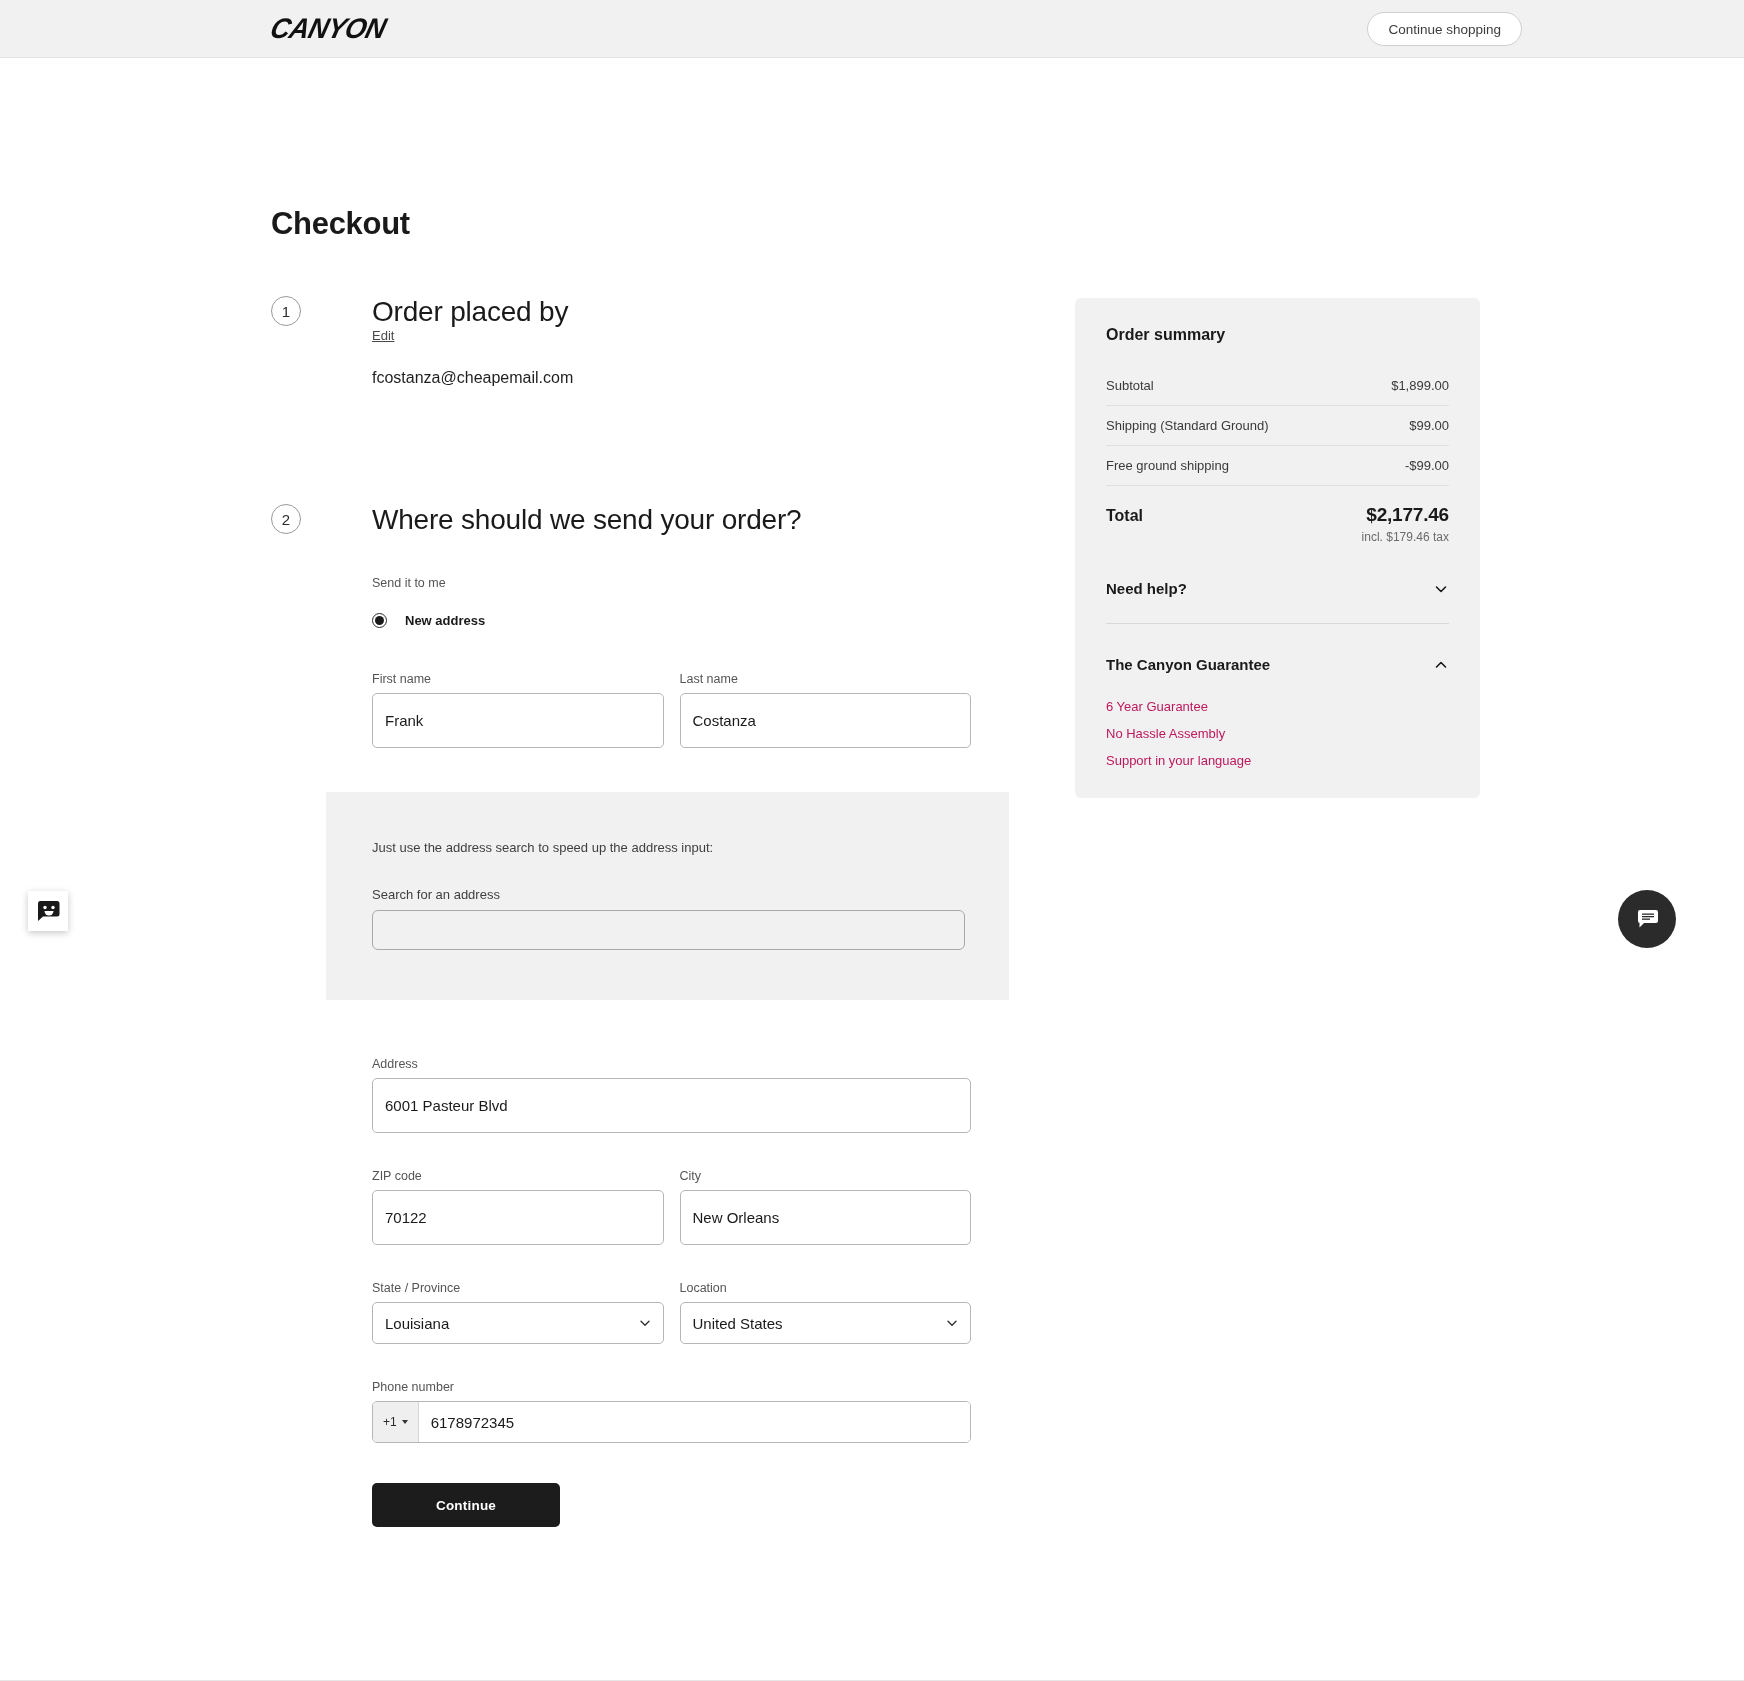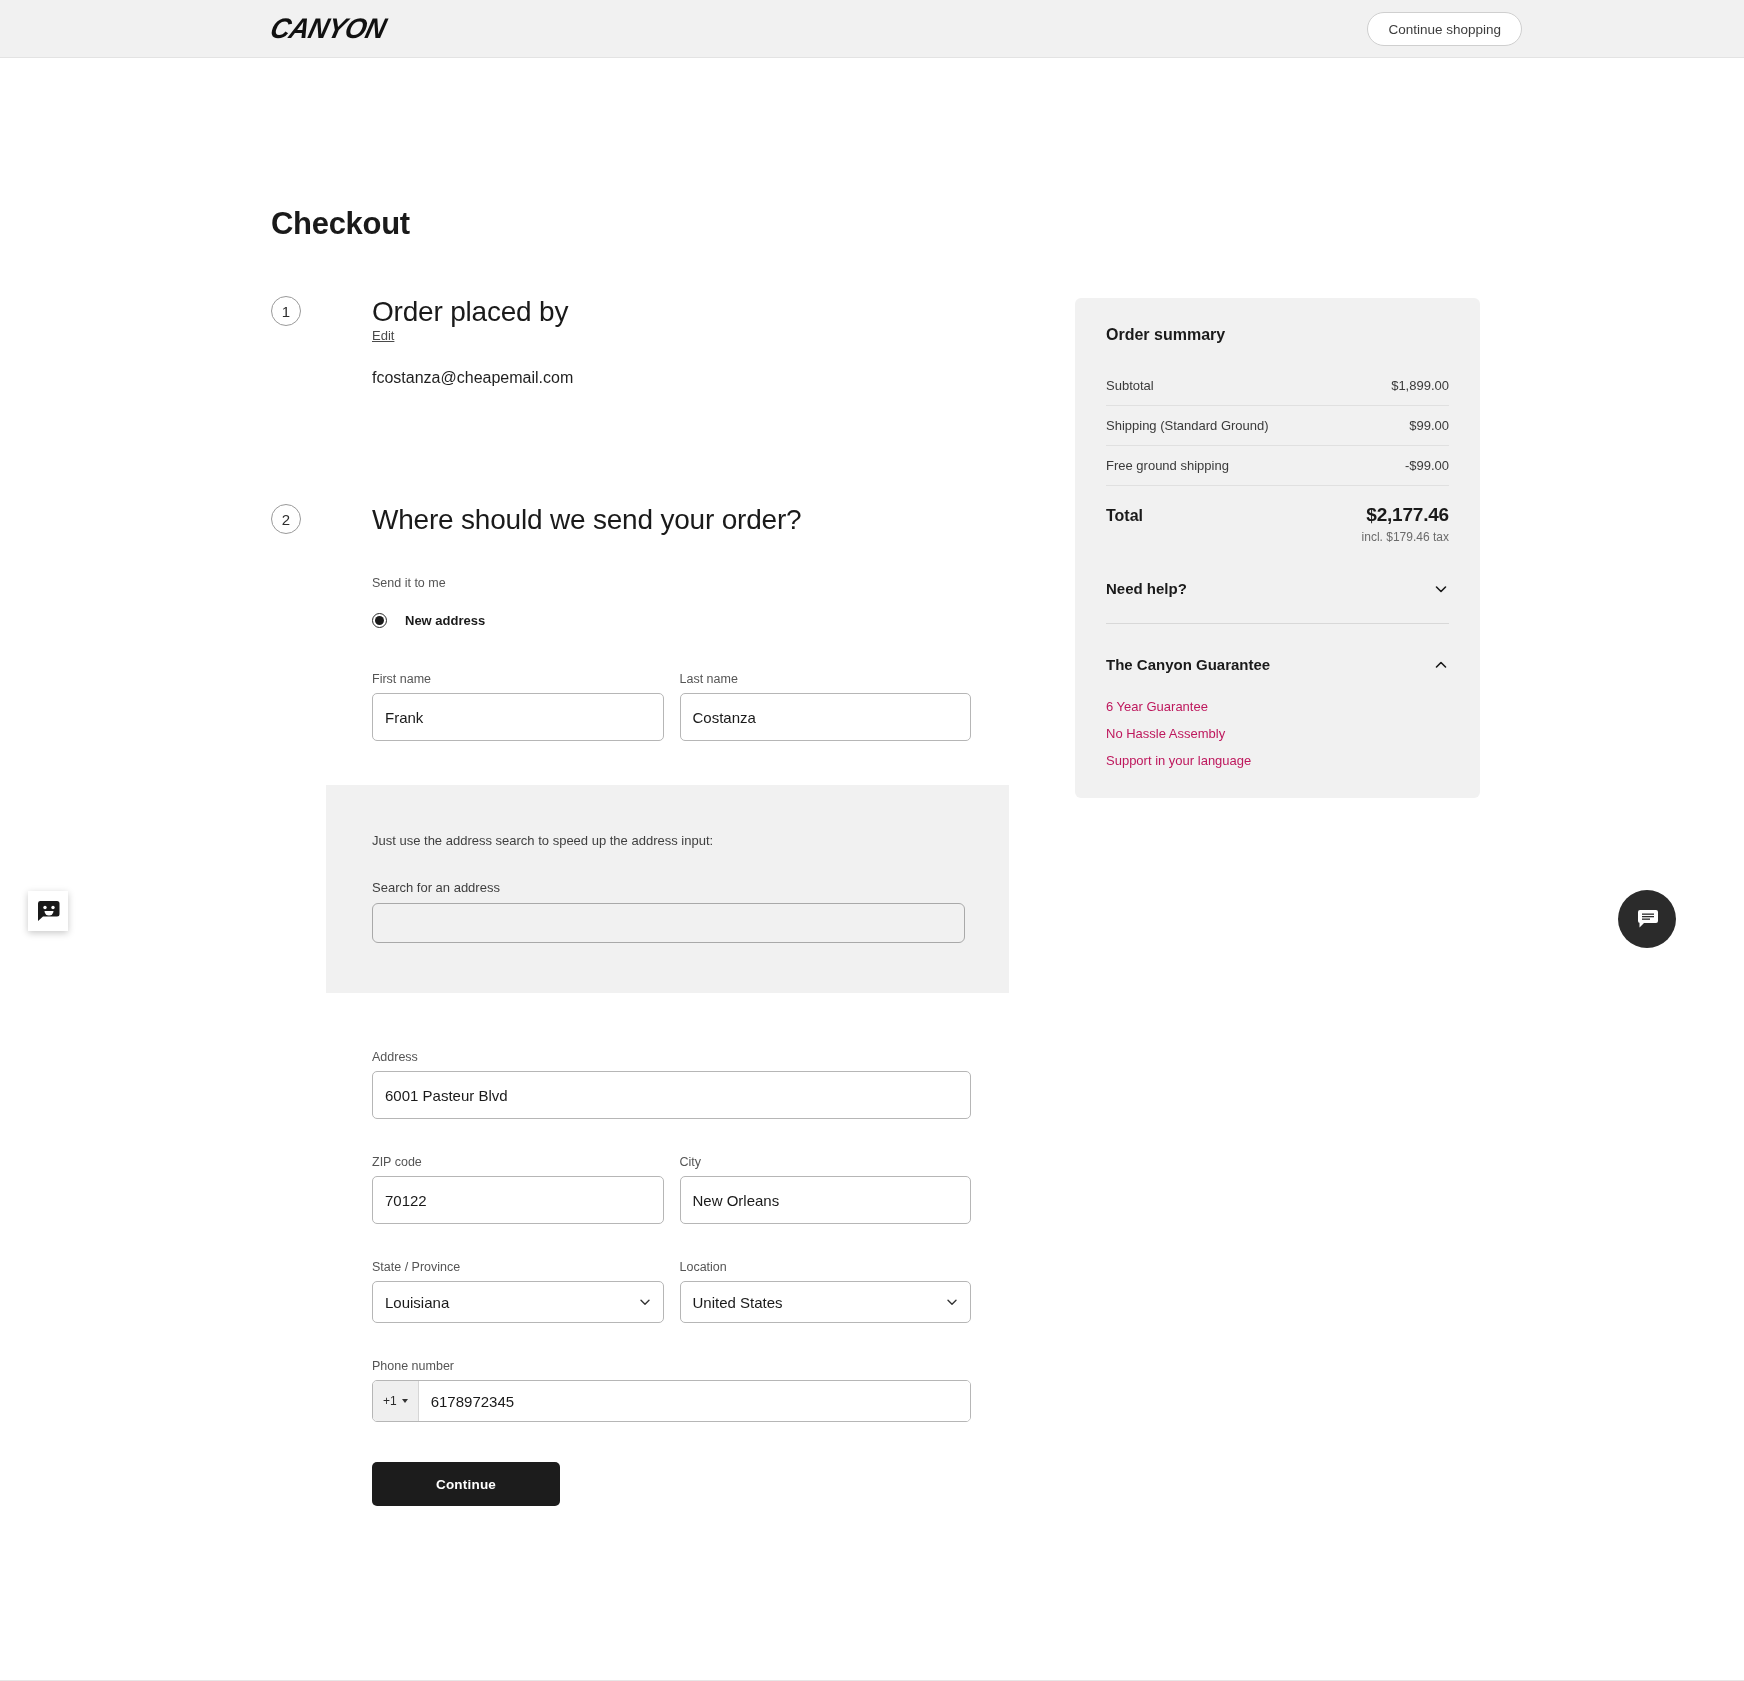--- a/index.html
+++ b/index.html
@@ -99,21 +99,21 @@
     border: 1.5px solid #2a2a2a;
     display: flex; align-items: center; justify-content: center;
     flex: none; cursor: pointer;
   }
   .radio-inner { width: 9px; height: 9px; border-radius: 50%; background: #1a1a1a; }
   .radio-label { font-size: 13px; font-weight: 700; color: #1a1a1a; padding-left: 8px; }
 
   .field-label { font-size: 12.5px; color: #555; margin-bottom: 7px; display: block; }
   .inp {
     width: 100%;
-    height: 48px;
+    height: 55px;
     border: 1px solid #b6b6b6;
     border-radius: 5px;
     background: #ffffff;
     padding: 0 12px;
     font-size: 15px;
     color: #1a1a1a;
     font-family: "Liberation Sans", sans-serif;
     outline: none;
   }
   .inp::placeholder { color: #9a9a9a; }

